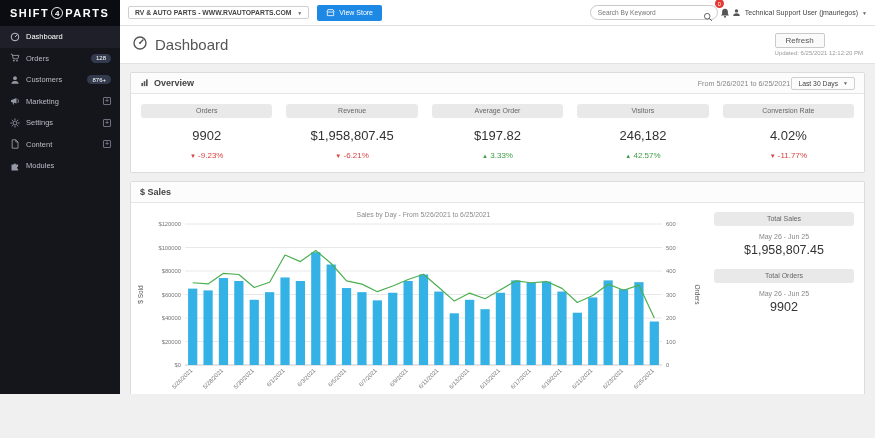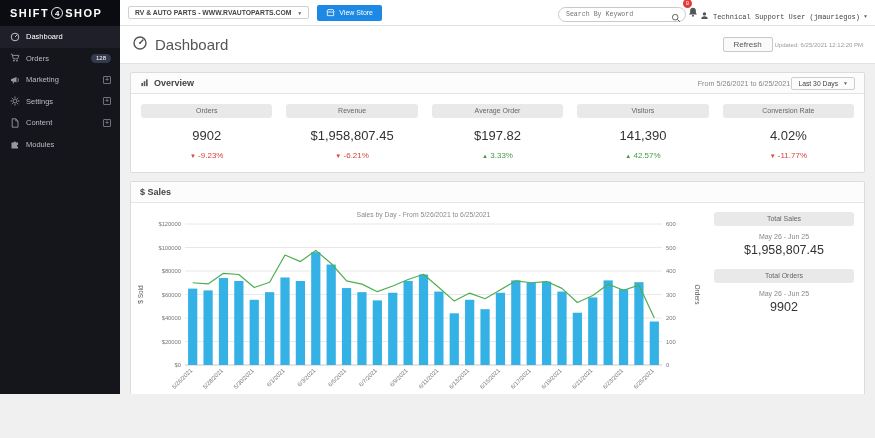--- a/index.html
+++ b/index.html
@@ -16,21 +16,21 @@
     margin:0 2px; }
   .topbar { position:absolute; left:120px; top:0; right:0; height:26px; background:#fff;
     border-bottom:1px solid #e0e0e0; display:flex; align-items:center; gap:8px; padding:0 8px; }
   .store-select { display:flex; align-items:center; gap:6px; border:1px solid #cfcfcf;
     border-radius:2px; padding:2px 6px; font-size:6.8px; font-weight:bold; color:#444;
     background:#fff; cursor:pointer; }
   .caret { font-size:5px; color:#666; }
   .view-store { display:flex; align-items:center; gap:4px; background:#1e88e5; color:#fff;
     border:none; border-radius:2px; padding:3px 9px; font-size:7px; cursor:pointer;
     font-family:inherit; }
-  .top-right { margin-left:auto; display:flex; align-items:flex-end; gap:2px;font-family:Liberation Mono, monospace; }
+  .top-right { margin-left:auto; display:flex; align-items:center; gap:2px; }
   .search { position:relative; width:128px; height:15px; border:1px solid #c9c9c9;
     border-radius:8px; background:#fff; display:flex; align-items:center; }
   .search input { border:none; outline:none; background:transparent; width:108px;
     font-size:6.6px; padding-left:7px; color:#333; font-family:inherit; }
   .search-ic { position:absolute; right:4px; top:2px; cursor:pointer; }
   .bell { position:relative; cursor:pointer; padding-top:1px; }
   .bell-badge { position:absolute; top:-4px; left:-5px; min-width:9px; height:9px;
     background:#e53935; color:#fff; border-radius:50%; font-size:5.5px; display:flex;
     align-items:center; justify-content:center; }
   .user { display:flex; align-items:center; gap:4px; font-size:7px; color:#444; cursor:pointer; }
@@ -47,21 +47,21 @@
   .plus { width:8px; height:8px; border:1px solid #6b7180; color:#9aa1ad; font-size:7px;
     line-height:6px; text-align:center; border-radius:1px; }
 
   
   .main { position:absolute; left:120px; top:26px; right:0; bottom:0; background:#f0f0f1;
     overflow:hidden; }
   .page-head { background:#fff; border-bottom:1px solid #e2e2e2; height:38px;
     display:flex; align-items:center; justify-content:space-between; padding:0 12px; }
   .ph-left { display:flex; align-items:center; gap:7px; }
   .ph-title { font-size:15px; color:#555; }
-  .ph-right { display:flex; align-items:center; gap:2px; }
+  .ph-right { display:flex; flex-direction:column; align-items:flex-start; gap:2px; }
   .refresh { border:1px solid #c9c9c9; background:#fafafa; border-radius:2px;
     font-size:8px; color:#555; padding:2px 10px; cursor:pointer; font-family:inherit; }
   .updated { font-size:6px; color:#9a9a9a; }
 
   .card { background:#fff; border:1px solid #dcdcdc; border-radius:2px; margin:8px 10px; }
   .card-head { height:21px; display:flex; align-items:center; justify-content:space-between;
     border-bottom:1px solid #e5e5e5; padding:0 9px; background:#fcfcfc; }
   .ch-left { display:flex; align-items:center; gap:5px; font-size:9px; font-weight:bold;
     color:#444; }
   .ch-right { display:flex; align-items:center; gap:1px; }
@@ -88,21 +88,21 @@
   .tot-val { text-align:center; font-size:12.5px; color:#333; }
 </style>
 </head>
 <body>
 
 <div class="app">
 
   <div class="logo">
     <span class="logo-shift">SHIFT</span>
     <span class="logo-4">4</span>
-    <span class="logo-shop">SHOP</span>
+    <span class="logo-shop">PARTS</span>
   </div>
 
   <div class="topbar">
     <div class="store-select">
       <span>RV &amp; AUTO PARTS - WWW.RVAUTOPARTS.COM</span>
       <span class="caret">▼</span>
     </div>
     <button class="view-store">
       <span>
         <svg width="9" height="9" viewBox="0 0 10 10">
@@ -157,20 +157,30 @@
     <div class="side-item">
       <span class="sicon">
           <svg width="10" height="10" viewBox="0 0 10 10">
             <path d="M0.8 1.2h1.4l1.1 4.6h4.4l1.2-3.4H2.6" fill="none" stroke="#949aa5" stroke-width="0.9"></path>
             <circle cx="3.9" cy="7.6" r="0.9" fill="#949aa5"></circle>
             <circle cx="7" cy="7.6" r="0.9" fill="#949aa5"></circle>
           </svg>
         </span>
       <span class="slabel">Orders</span>
       <span class="sbadge">128</span>
+    </div>
+    <div class="side-item">
+      <span class="sicon">
+          <svg width="10" height="10" viewBox="0 0 10 10">
+            <circle cx="5" cy="3.2" r="1.9" fill="#949aa5"></circle>
+            <path d="M1.4 8.8a3.6 2.9 0 0 1 7.2 0z" fill="#949aa5"></path>
+          </svg>
+        </span>
+      <span class="slabel">Customers</span>
+      <span class="sbadge">876+</span>
     </div>
     <div class="side-item">
       <span class="sicon">
           <svg width="10" height="10" viewBox="0 0 10 10">
             <path d="M1 4.2v1.8l1.5.3.6 2.2 1-.2-.5-1.8 2.9 1V2L1 4.2z" fill="#949aa5"></path>
             <path d="M7.4 3a2.4 2.4 0 0 1 0 4" fill="none" stroke="#949aa5" stroke-width="0.8"></path>
           </svg>
         </span>
       <span class="slabel">Marketing</span>
       <span class="plus">+</span>
@@ -264,21 +274,21 @@
           <div class="stat-value">$1,958,807.45</div>
           <div class="stat-change down"><span class="arr">▼</span> <span>-6.21%</span></div>
         </div>
         <div class="stat">
           <div class="stat-pill">Average Order</div>
           <div class="stat-value">$197.82</div>
           <div class="stat-change up"><span class="arr">▲</span> <span>3.33%</span></div>
         </div>
         <div class="stat">
           <div class="stat-pill">Visitors</div>
-          <div class="stat-value">141,390</div>
+          <div class="stat-value">246,182</div>
           <div class="stat-change up"><span class="arr">▲</span> <span>42.57%</span></div>
         </div>
         <div class="stat">
           <div class="stat-pill">Conversion Rate</div>
           <div class="stat-value">4.02%</div>
           <div class="stat-change down"><span class="arr">▼</span> <span>-11.77%</span></div>
         </div>
       </div>
     </div>
 

